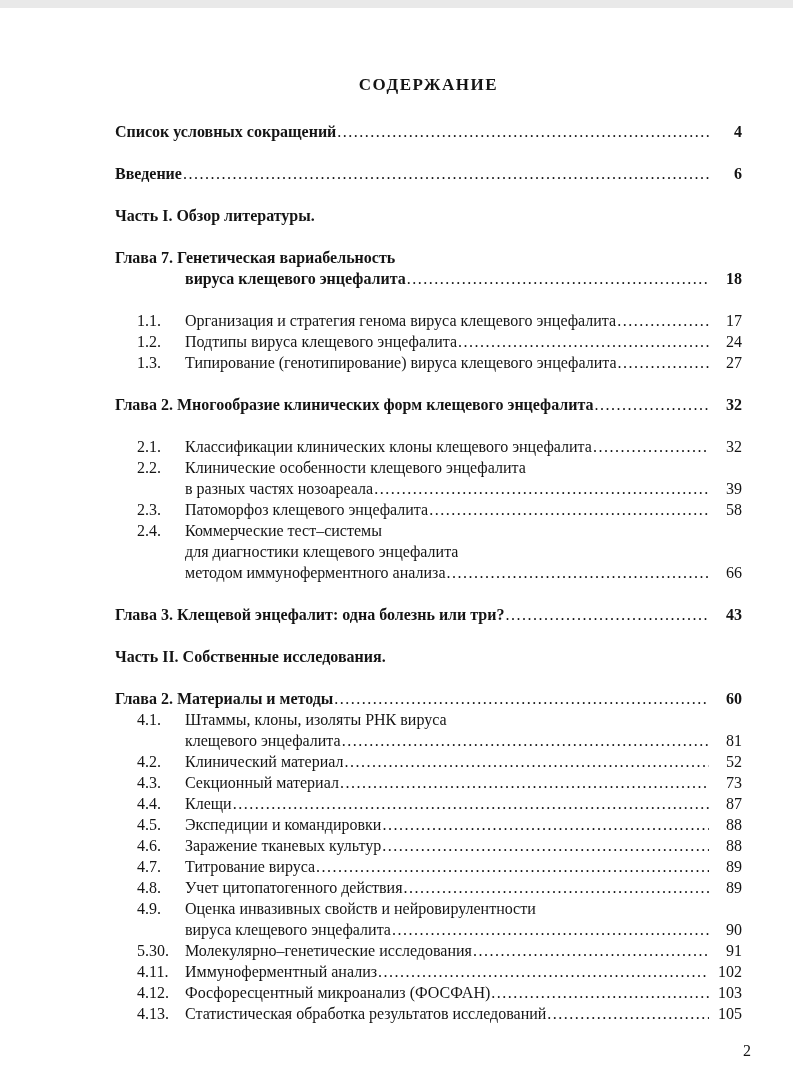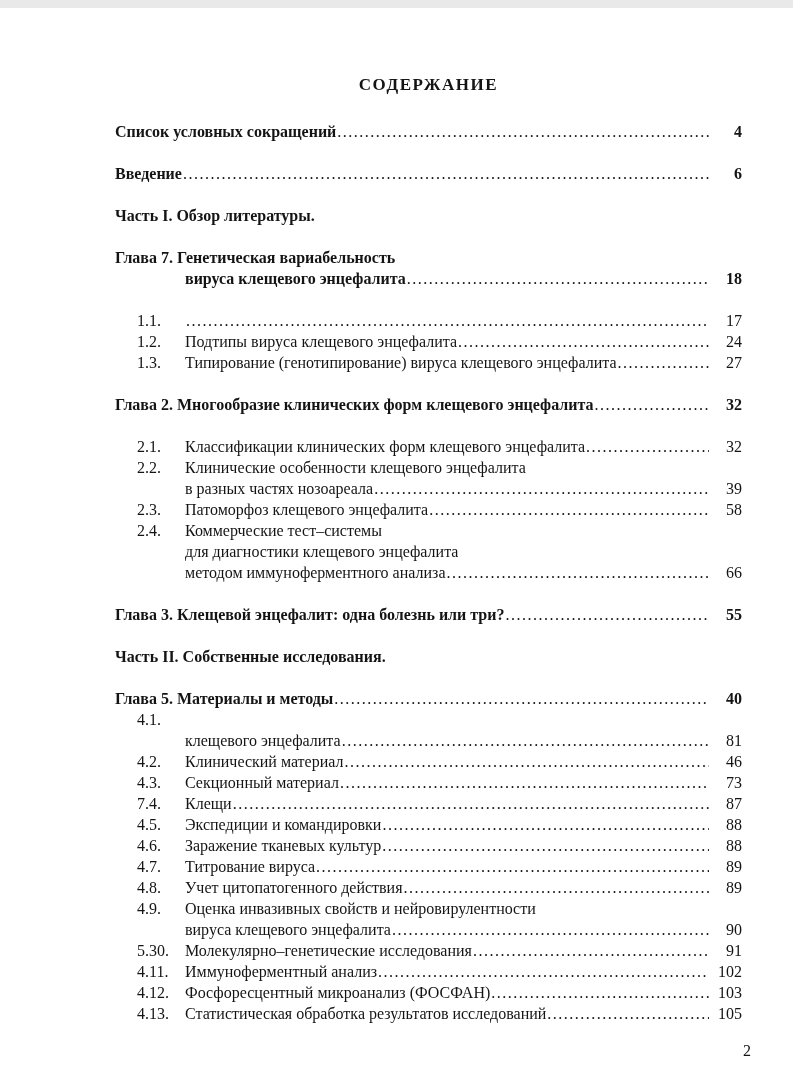--- a/index.html
+++ b/index.html
@@ -108,20 +108,21 @@
               <span class="text">вируса клещевого энцефалита</span>
               <span class="leader">............................................................................................................................................................................................................................................................................................................</span>
               <span class="pageref">18</span>
             </div>
           </div>
         </div>
         <div class="block">
           <div class="entry">
             <div class="line">
               <span class="num">1.1.</span>
+              <span class="text">Организация и стратегия генома вируса клещевого энцефалита</span>
               <span class="leader">............................................................................................................................................................................................................................................................................................................</span>
               <span class="pageref">17</span>
             </div>
           </div>
           <div class="entry">
             <div class="line">
               <span class="num">1.2.</span>
               <span class="text">Подтипы вируса клещевого энцефалита</span>
               <span class="leader">............................................................................................................................................................................................................................................................................................................</span>
               <span class="pageref">24</span>
@@ -142,21 +143,21 @@
               <span class="text">Глава 2. Многообразие клинических форм клещевого энцефалита</span>
               <span class="leader">............................................................................................................................................................................................................................................................................................................</span>
               <span class="pageref">32</span>
             </div>
           </div>
         </div>
         <div class="block">
           <div class="entry">
             <div class="line">
               <span class="num">2.1.</span>
-              <span class="text">Классификации клинических форм клещевого энцефалита</span>
+              <span class="text">Классификации клинических клоны клещевого энцефалита</span>
               <span class="leader">............................................................................................................................................................................................................................................................................................................</span>
               <span class="pageref">32</span>
             </div>
           </div>
           <div class="entry">
             <div class="line">
               <span class="num">2.2.</span>
               <span class="text">Клинические особенности клещевого энцефалита</span>
             </div>
             <div class="line indent-text">
@@ -186,68 +187,69 @@
               <span class="leader">............................................................................................................................................................................................................................................................................................................</span>
               <span class="pageref">66</span>
             </div>
           </div>
         </div>
         <div class="block">
           <div class="entry bold">
             <div class="line">
               <span class="text">Глава 3. Клещевой энцефалит: одна болезнь или три?</span>
               <span class="leader">............................................................................................................................................................................................................................................................................................................</span>
-              <span class="pageref">55</span>
+              <span class="pageref">43</span>
             </div>
           </div>
         </div>
         <div class="block">
           <div class="entry bold">
             <div class="line">
               <span class="text">Часть II. Собственные исследования.</span>
             </div>
           </div>
         </div>
         <div class="block">
           <div class="entry bold">
             <div class="line">
-              <span class="text">Глава 5. Материалы и методы</span>
-              <span class="leader">............................................................................................................................................................................................................................................................................................................</span>
-              <span class="pageref">40</span>
+              <span class="text">Глава 2. Материалы и методы</span>
+              <span class="leader">............................................................................................................................................................................................................................................................................................................</span>
+              <span class="pageref">60</span>
             </div>
           </div>
           <div class="entry">
             <div class="line">
               <span class="num">4.1.</span>
+              <span class="text">Штаммы, клоны, изоляты РНК вируса</span>
             </div>
             <div class="line indent-text">
               <span class="text">клещевого энцефалита</span>
               <span class="leader">............................................................................................................................................................................................................................................................................................................</span>
               <span class="pageref">81</span>
             </div>
           </div>
           <div class="entry">
             <div class="line">
               <span class="num">4.2.</span>
               <span class="text">Клинический материал</span>
               <span class="leader">............................................................................................................................................................................................................................................................................................................</span>
-              <span class="pageref">46</span>
+              <span class="pageref">52</span>
             </div>
           </div>
           <div class="entry">
             <div class="line">
               <span class="num">4.3.</span>
               <span class="text">Секционный материал</span>
               <span class="leader">............................................................................................................................................................................................................................................................................................................</span>
               <span class="pageref">73</span>
             </div>
           </div>
           <div class="entry">
             <div class="line">
-              <span class="num">7.4.</span>
+              <span class="num">4.4.</span>
               <span class="text">Клещи</span>
               <span class="leader">............................................................................................................................................................................................................................................................................................................</span>
               <span class="pageref">87</span>
             </div>
           </div>
           <div class="entry">
             <div class="line">
               <span class="num">4.5.</span>
               <span class="text">Экспедиции и командировки</span>
               <span class="leader">............................................................................................................................................................................................................................................................................................................</span>

